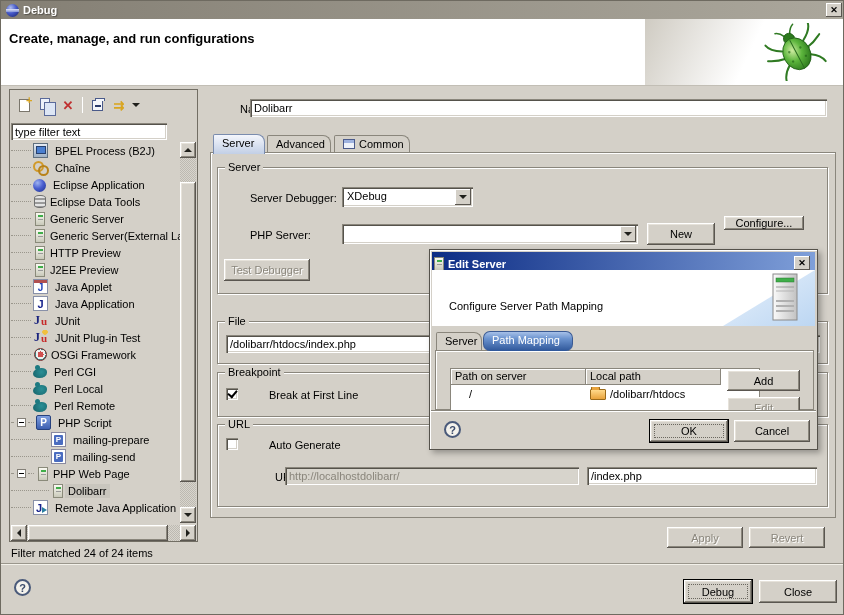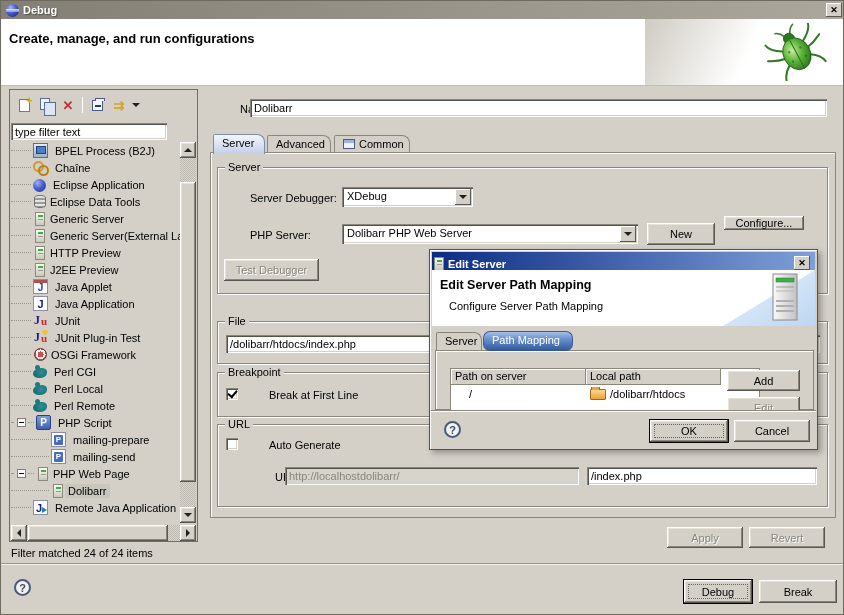--- a/index.html
+++ b/index.html
@@ -424,28 +424,27 @@
     <span class="glabel">Server</span>
     <span class="lbl" style="left:8px;top:24px">Server Debugger:</span>
     <div class="combo" style="left:124px;top:19px;width:131px;height:20px">
       <span class="cval">XDebug</span>
       <span class="cbtn">
           <span class="tri-dn"></span>
         </span>
     </div>
     <span class="lbl" style="left:8px;top:61px">PHP Server:</span>
     <div class="combo" style="left:124px;top:56px;width:296px;height:20px">
-      <span class="cval">Dolibarr PHP Web Server</span>
       <span class="cbtn">
           <span class="tri-dn"></span>
         </span>
     </div>
     <div class="btn" style="left:429px;top:55px;width:68px;height:22px">New</div>
     <div class="btn" style="left:506px;top:48px;width:80px;height:14px">Configure...</div>
-    <div class="btn disabled" style="left:6px;top:91px;width:95px;height:22px">Test Debugger</div>
+    <div class="btn disabled" style="left:6px;top:91px;width:86px;height:22px">Test Debugger</div>
   </div>
 
   <div class="group" style="left:216px;top:320px;width:611px;height:43px">
     <span class="glabel">File</span>
     <input class="field" style="left: 8px; top: 13px; width: 594px; height: 18px;" value="/dolibarr/htdocs/index.php">
   </div>
 
   <div class="group" style="left:216px;top:371px;width:611px;height:45px">
     <span class="glabel">Breakpoint</span>
     <span class="cb checked" style="position:absolute;left:8px;top:15px"></span>
@@ -460,21 +459,21 @@
     <input class="field" style="left: 369px; top: 42px; width: 230px; height: 18px;" value="/index.php">
     <input class="field gray" style="left: 67px; top: 42px; width: 294px; height: 18px;" value="http://localhostdolibarr/">
   </div>
 
   <div class="btn disabled" style="left:666px;top:526px;width:76px;height:21px">Apply</div>
   <div class="btn disabled" style="left:748px;top:526px;width:76px;height:21px">Revert</div>
 
   <div class="hr-footer"></div>
   <span class="helpbtn" style="left:13px;top:578px">?</span>
   <div class="btn focused" style="left:683px;top:579px;width:68px;height:23px">Debug</div>
-  <div class="btn" style="left:758px;top:579px;width:78px;height:23px">Break</div>
+  <div class="btn" style="left:758px;top:579px;width:78px;height:23px">Close</div>
 
   <div class="dialog">
     <div class="dlg-titlebar">
       <span class="ticon i-server" style="margin:0"></span>
       <span class="ttext">Edit Server</span>
       <span class="tclose" style="top:4px;right:5px">✕</span>
     </div>
     <div class="dlg-header">
       <svg style="position:absolute;right:0;top:0" width="120" height="56" viewBox="0 0 120 56">
         <defs>
@@ -489,21 +488,20 @@
         </defs>
         <polygon points="120,0 120,56 28,56" fill="url(#wedgeG)"></polygon>
         <rect x="78" y="4" width="24" height="46" fill="url(#twrG)" stroke="#8a8a8a"></rect>
         <rect x="81" y="8" width="18" height="4" fill="#3fae49" stroke="#2a7a33" stroke-width="0.5"></rect>
         <line x1="81" y1="17" x2="99" y2="17" stroke="#9a9a9a"></line>
         <line x1="81" y1="21" x2="99" y2="21" stroke="#b5b5b5"></line>
         <rect x="81" y="30" width="18" height="2" fill="#b0b0b0"></rect>
         <rect x="81" y="35" width="18" height="2" fill="#b0b0b0"></rect>
         <rect x="81" y="40" width="18" height="2" fill="#b0b0b0"></rect>
       </svg>
-      <span class="dlg-heading">Edit Server Path Mapping</span>
       <span class="dlg-subheading">Configure Server Path Mapping</span>
     </div>
 
     <div class="dlg-tab" style="left:6px;width:46px">
       <span>Server</span>
     </div>
     <div class="dlg-tab active" style="left:53px;width:90px">
       <span>Path Mapping</span>
     </div>
     <div class="dlg-tabbox"></div>

